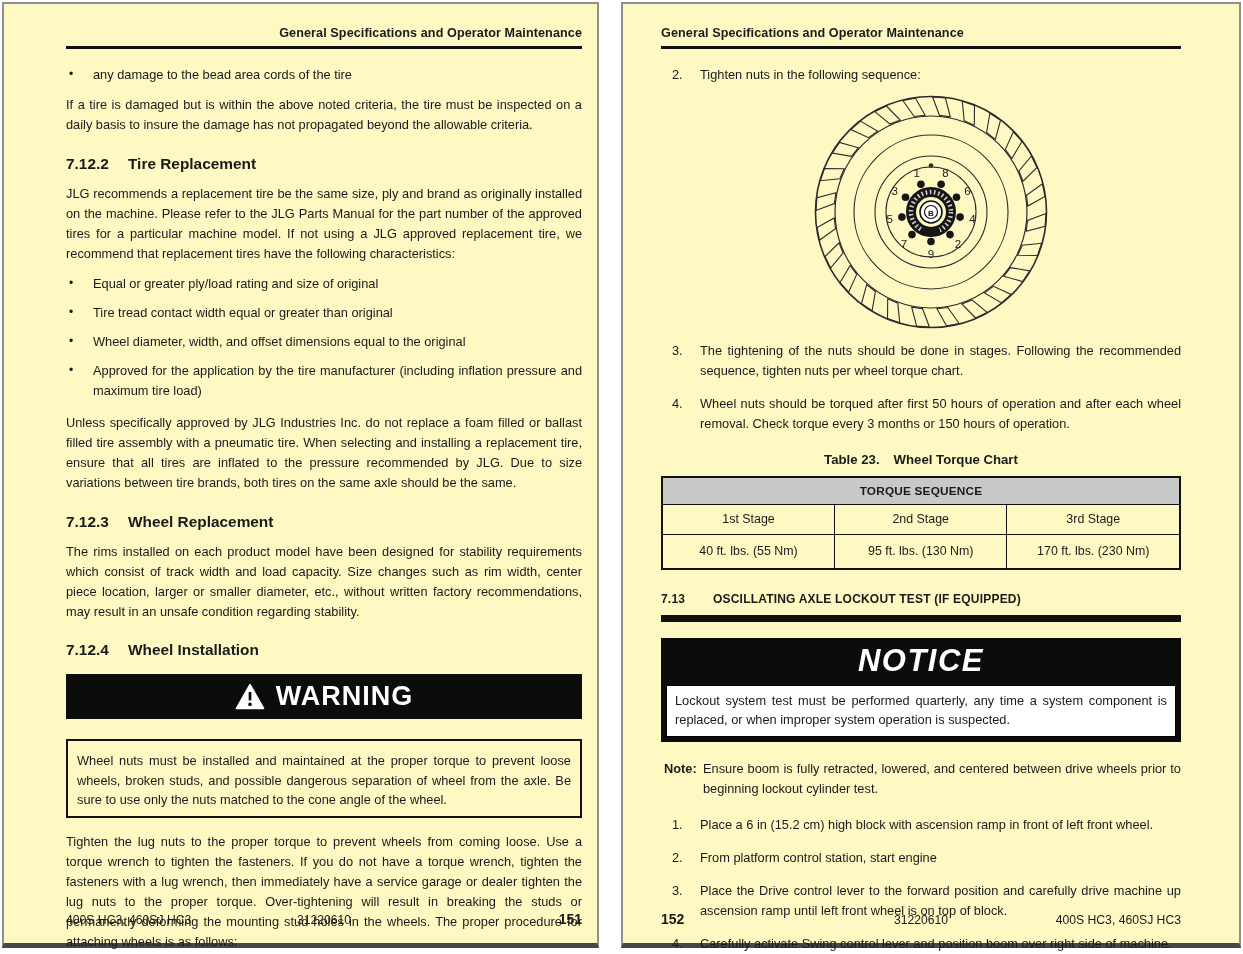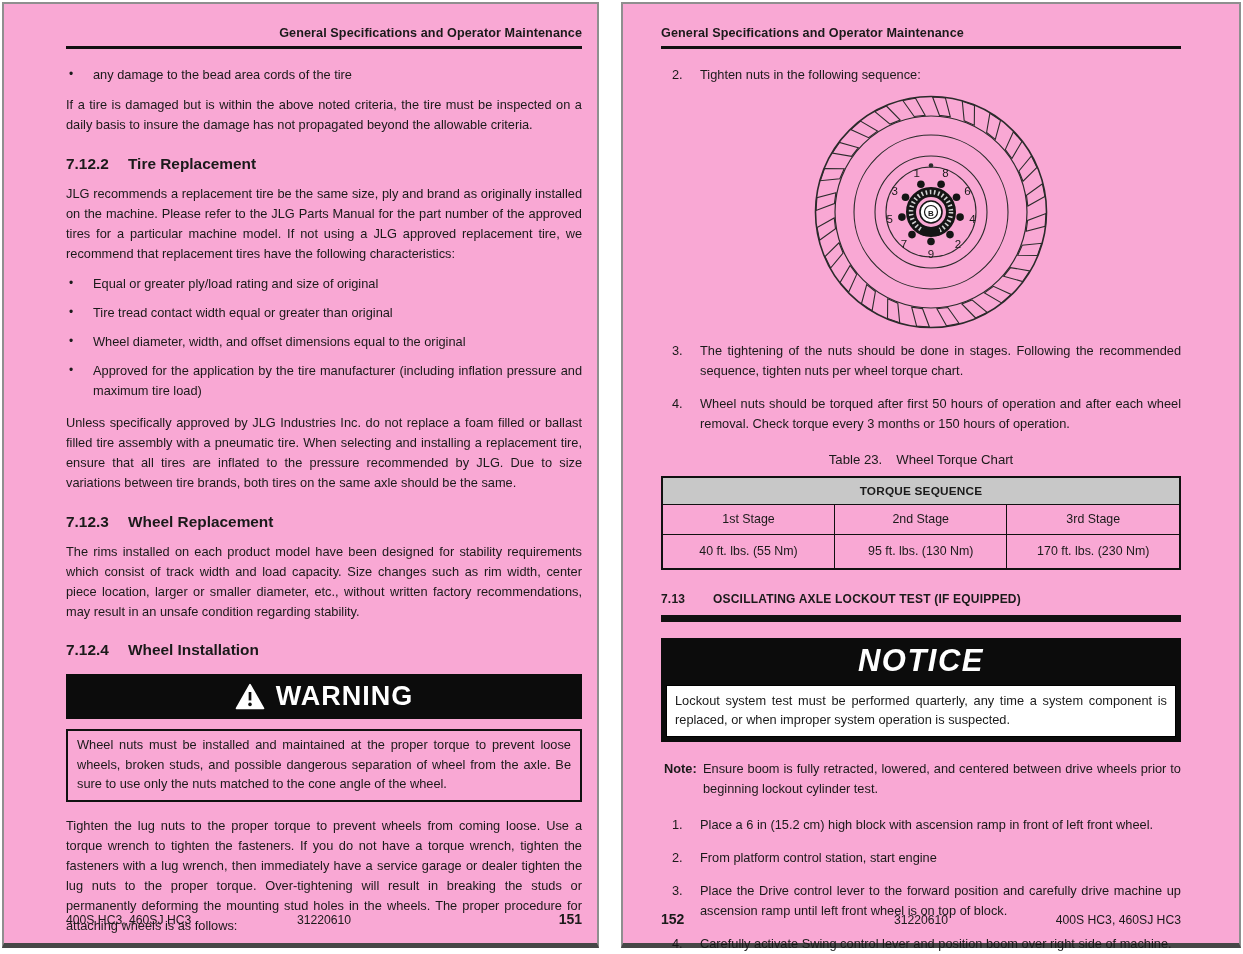--- a/index.html
+++ b/index.html
@@ -2,21 +2,21 @@
 <html><head>
 <meta charset="utf-8">
 <style>
   html,body{margin:0;padding:0;}
   body{
     width:1243px;height:954px;position:relative;background:#ffffff;
     font-family:"Liberation Sans", sans-serif;color:#1a1a1a;
     -webkit-font-smoothing:antialiased;
   }
   .page{
-    position:absolute;top:2px;height:946px;background:#f9a8d4;
+    position:absolute;top:2px;height:946px;background:#fef9c3;
     border:2px solid #8f8f8f;border-bottom:5px solid #474747;
     box-sizing:border-box;
   }
   #page-left{left:2px;width:597px;padding:22px 15px 0 62px;}
   #page-right{left:621px;width:620px;padding:22px 58px 0 38px;}
 
   .page-header{font-weight:bold;font-size:12.6px;letter-spacing:.1px;}
   #page-left .page-header{text-align:right;}
   #page-right .page-header{text-align:left;}
   .header-rule{height:3px;background:#111;margin-top:6px;}
@@ -38,41 +38,41 @@
   .step .snum{flex:0 0 28px;padding-left:11px;box-sizing:content-box;}
   .step .stext{flex:1;text-align:justify;}
 
   
   .warning-box{margin:15px 0 0 0;}
   .warning-head{
     background:#0c0c0c;color:#fff;height:45px;display:flex;align-items:center;
     justify-content:center;gap:11px;font-size:27px;font-weight:bold;letter-spacing:1px;
   }
   .warning-body{
-    border:2px solid #111;margin-top:10px;padding:4px 9px 7px 9px;
+    border:2px solid #111;margin-top:20px;padding:10px 9px 7px 9px;
     font-size:12.8px;line-height:1.5;text-align:justify;
   }
 
   
   .notice-box{background:#0c0c0c;margin:16px 0 0 0;padding:0 5px 5px 5px;}
   .notice-head{
     color:#fff;height:47px;display:flex;align-items:center;justify-content:center;
     font-size:31px;font-weight:bold;font-style:italic;letter-spacing:1.5px;
   }
   .notice-body{
     background:#fff;border:1px solid #000;padding:5px 8px 7px 8px;
     font-size:12.8px;line-height:1.5;text-align:justify;
   }
 
   .note-row{display:flex;margin:17px 0 0 3px;font-size:12.8px;line-height:1.56;}
   .note-row .note-label{flex:0 0 39px;font-weight:bold;}
   .note-row .note-text{flex:1;text-align:justify;}
 
   
-  .tbl-caption{text-align:center;font-weight:normal;font-size:13.2px;margin:18px 0 9px 0;}
+  .tbl-caption{text-align:center;font-weight:bold;font-size:13.2px;margin:18px 0 9px 0;}
   .tbl-caption .cap-num{margin-right:14px;}
   table.torque{width:100%;border-collapse:collapse;border:2px solid #111;}
   table.torque th,table.torque td{border:1px solid #111;text-align:center;font-weight:normal;}
   table.torque .t-head{background:#c8c8c8;font-weight:bold;font-size:11.8px;height:24px;letter-spacing:.2px;}
   table.torque .t-stage{height:27px;font-size:12.4px;}
   table.torque .t-val{height:31px;font-size:12.4px;}
 
   
   .wheel-fig{width:238px;margin:8px auto 2px auto;position:relative;left:10px;}
 

